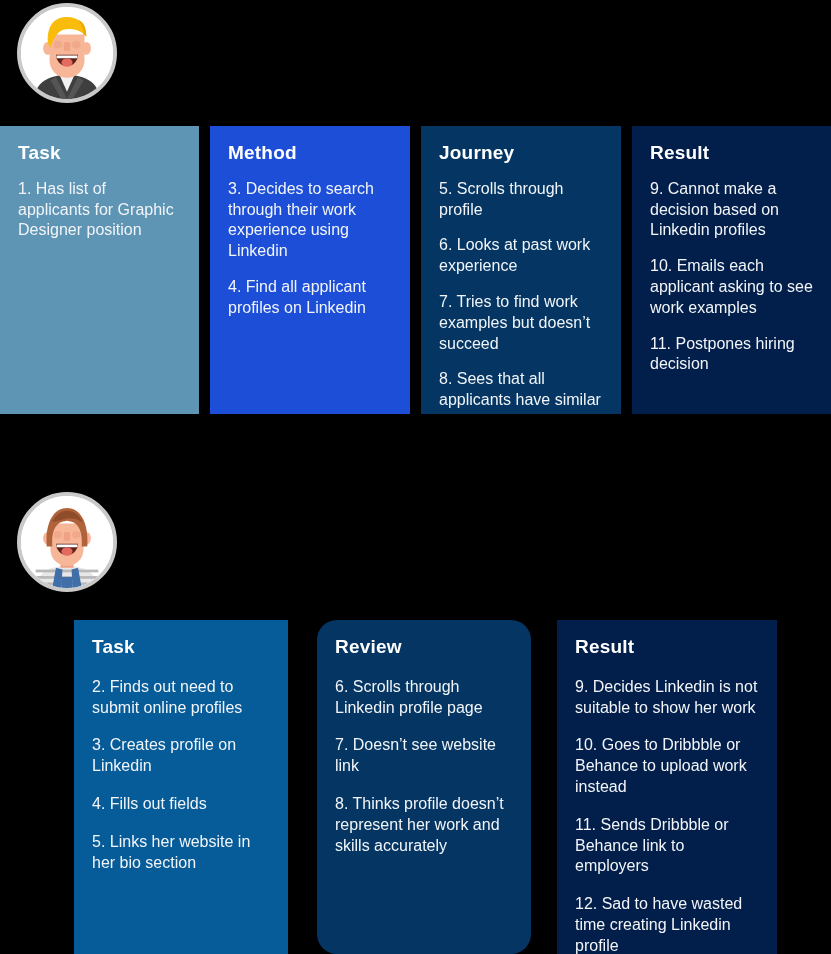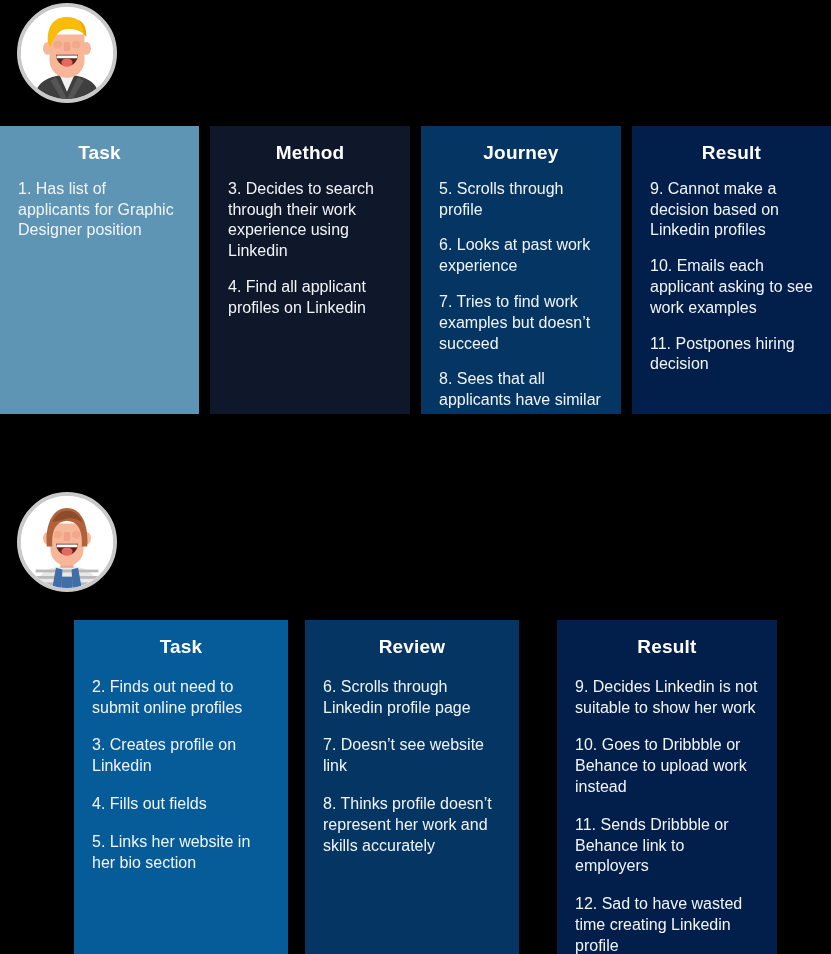--- a/index.html
+++ b/index.html
@@ -42,48 +42,47 @@
     position: absolute;
     top: 0;
     padding: 16px 18px 18px 18px;
     color: #ffffff;
     overflow: hidden;
   }
   #row-recruiter .card { height: 288px; }
   #row-designer  .card { height: 334px; }
 
   .card-title {
-    text-align: center;
     font-size: 19px;
     font-weight: 600;
     letter-spacing: 0.2px;
     line-height: 1.2;
     margin-bottom: 14px;
     color: #ffffff;
   }
 
   .card-steps { list-style: none; }
 
   .card-step {
     font-size: 16px;
     line-height: 1.30;
     color: #f2f5f8;
     margin-bottom: 15px;
   }
   .card-step:last-child { margin-bottom: 0; }
 
   
   #card-r-task    { left: 0px;   width: 199px; background: #5e94b4; }
-  #card-r-method  { left: 210px; width: 200px; background: #0f172a; }
+  #card-r-method  { left: 210px; width: 200px; background: #1d4ed8; }
   #card-r-journey { left: 421px; width: 200px; background: #043563; }
   #card-r-result  { left: 632px; width: 199px; background: #021e4a; }
 
   
   #card-d-task   { left: 74px;  width: 214px; background: #065b99; }
-  #card-d-review { left: 305px; width: 214px; background: #043563; }
+  #card-d-review { left: 317px; width: 214px; background: #043563; border-radius: 20px; }
   #card-d-result { left: 557px; width: 220px; background: #021e4a; }
 
   #row-designer .card-title { margin-bottom: 18px; }
   #row-designer .card-step  { margin-bottom: 17px; }
 </style>
 </head>
 <body>
 
 <div class="avatar" id="avatar-recruiter">
   <svg class="av-svg" viewBox="0 0 100 100">

